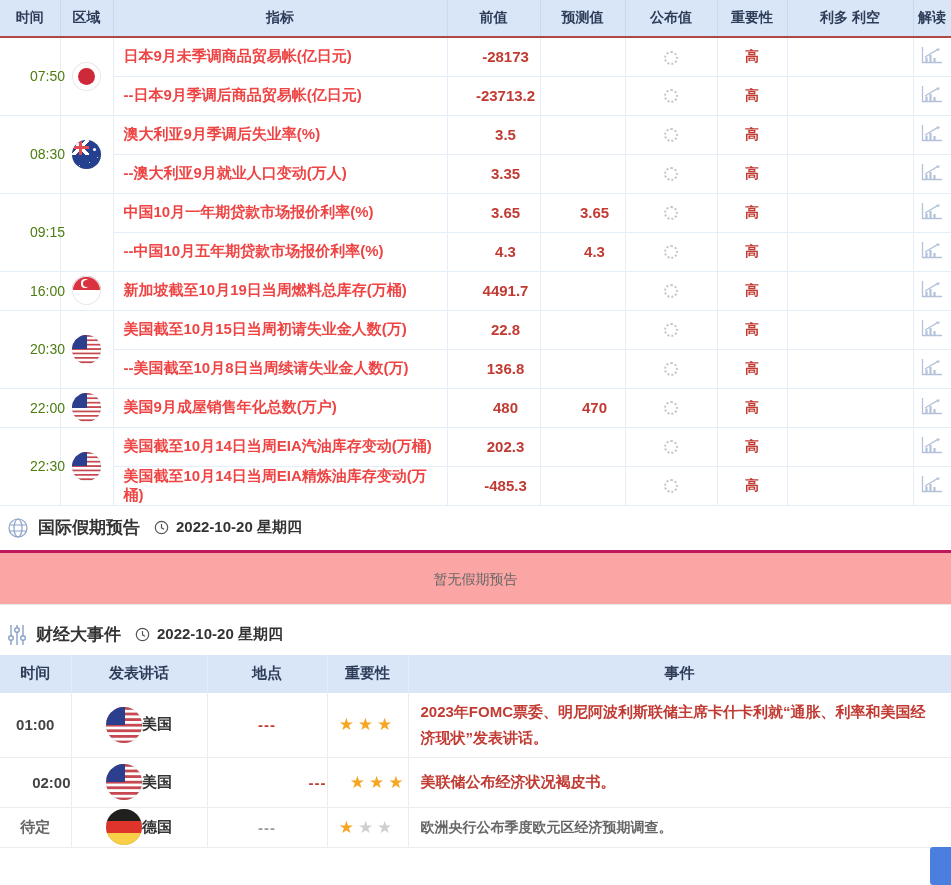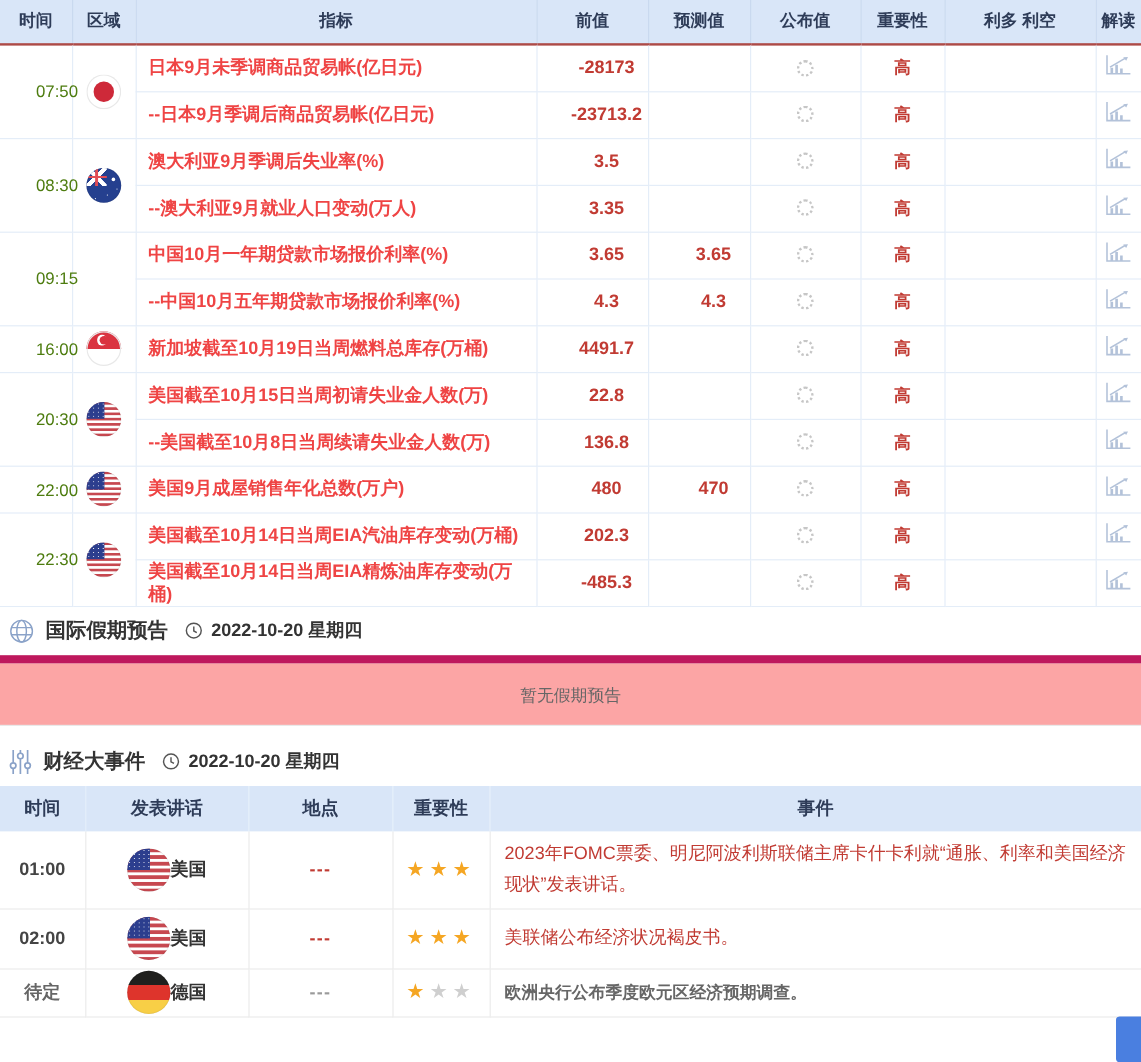--- a/index.html
+++ b/index.html
@@ -52,43 +52,43 @@
   .flag-us { background-image: linear-gradient(180deg,#c74850 0 50%,#fff 50% 100%);
     background-size: 100% 4.4px; }
   .flag-us.f36 { background-size: 100% 5.6px; }
   .flag-us::after { content:""; position:absolute; left:0; top:0; width:52%; height:50%;
     background-color:#2c3e8e; background-image: radial-gradient(#fff 13%, transparent 16%);
     background-size: 4px 3.4px; }
   .flag-de { background: linear-gradient(180deg,#20201e 0 34%,#de342c 34% 67%,#f8cf46 67% 100%); }
 
   
   .section-head { display: flex; align-items: center; height: 47px; padding-left: 7px; background: #fff; }
-  .section-head.bordered { border-bottom: 7px solid #be185d; }
+  .section-head.bordered { border-bottom: 3px solid #be185d; }
   .section-title { font-size: 17px; font-weight: bold; color: #333; margin: 0 14px 0 9px; }
   .section-date { font-size: 15px; font-weight: bold; color: #333; margin-left: 7px; }
   .empty-row { height: 52px; line-height: 52px; text-align: center; color: #666; font-size: 14px;
     border-bottom: 1px solid #e9e9e9; background: #fca5a5; }
   .events-head { margin-top: 10px; height: 40px; }
 
   
   .ev th { height: 38px; background: #d9e6f8; color: #2e3c58; font-size: 15px; font-weight: bold;
     border-right: 1px solid #e3eefb; text-align: center; }
   .ev td { border-right: 1px solid #ececec; border-bottom: 1px solid #ececec;
     vertical-align: middle; text-align: center; background: #fff; font-weight: bold; }
-  .ev .r1 td { height: 52px; } .ev .r2 td, .ev .r3 td { height: 50px; } .ev .r4 td { height: 40px; }
+  .ev .r1 td { height: 52px; } .ev .r2 td, .ev .r3 td { height: 50px; text-align: right; } .ev .r4 td { height: 40px; }
   .ev td.ev-time { color: #444; font-size: 15px; }
   .ev td.ev-time.pending { color: #666; }
   .ev .country { display: flex; align-items: center; justify-content: center; }
   .ev .country-label { font-size: 15px; color: #333; }
   .ev td.loc { font-weight: bold; font-size: 15px; letter-spacing: 1px; }
   .ev td.loc.hot { color: #c13b33; } .ev td.loc.cold { color: #9a9a9a; }
   .stars { font-size: 17px; letter-spacing: 4px; white-space: nowrap; }
   .stars .on { color: #f5a623; } .stars .off { color: #cfcfcf; }
   .ev td.event { text-align: left; padding: 6px 12px; line-height: 26px; font-size: 15px; }
-  .ev td.event.hot { color: #c13b33; font-weight: normal; }
+  .ev td.event.hot { color: #c13b33; font-weight: bold; }
   .ev td.event.cold { color: #666; font-size: 14px; }
 
   .floating-tab { position: absolute; right: 0; top: 847px; width: 21px; height: 38px;
     background: #4a7fe0; border-radius: 3px 0 0 3px; }
 
   .icon-wrap { display: inline-flex; align-items: center; }
 </style>
 </head>
 <body>
 

